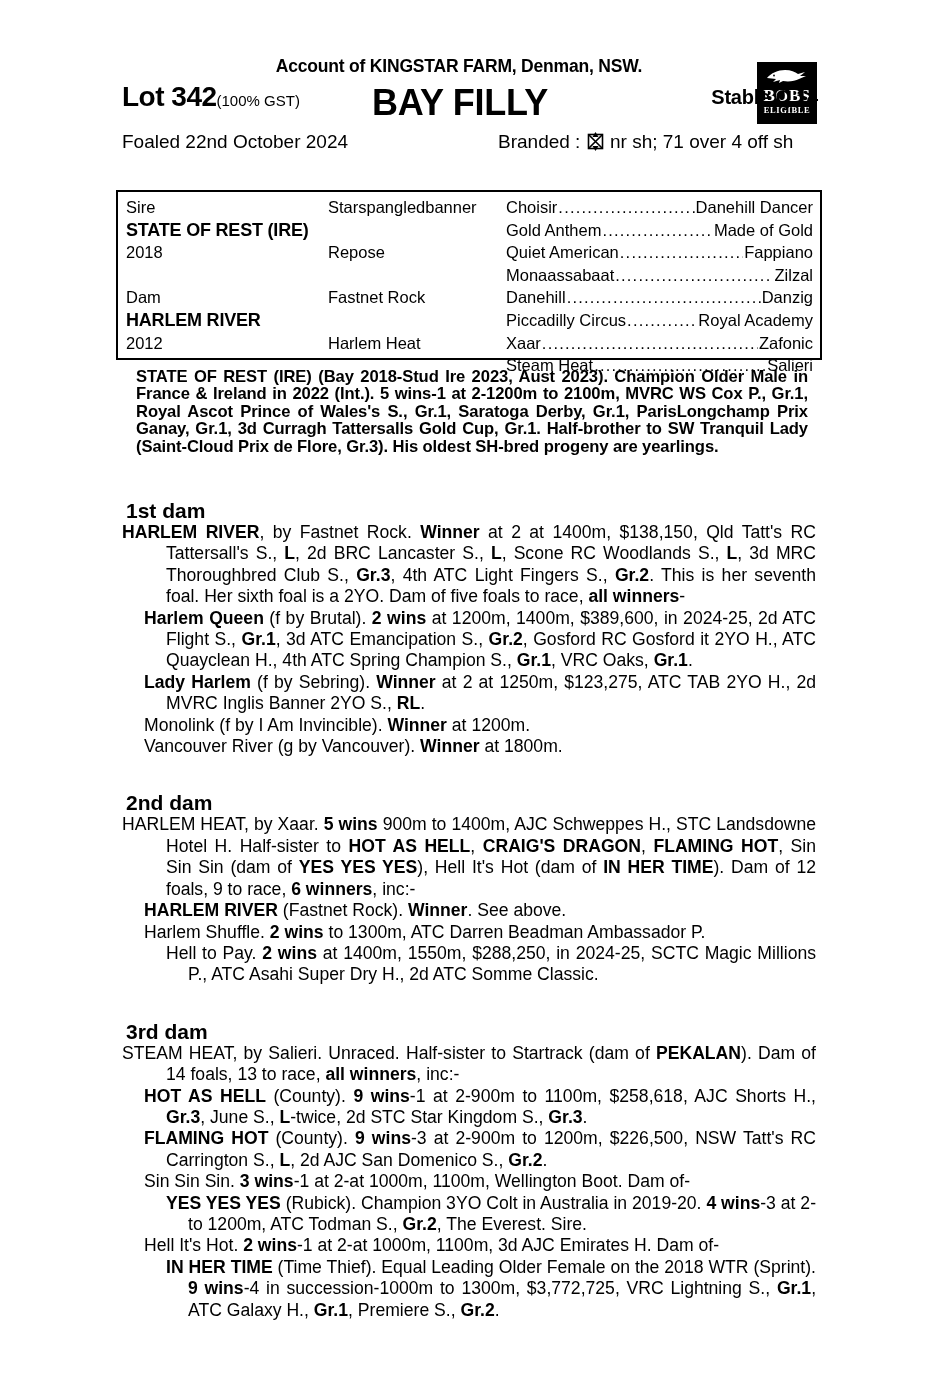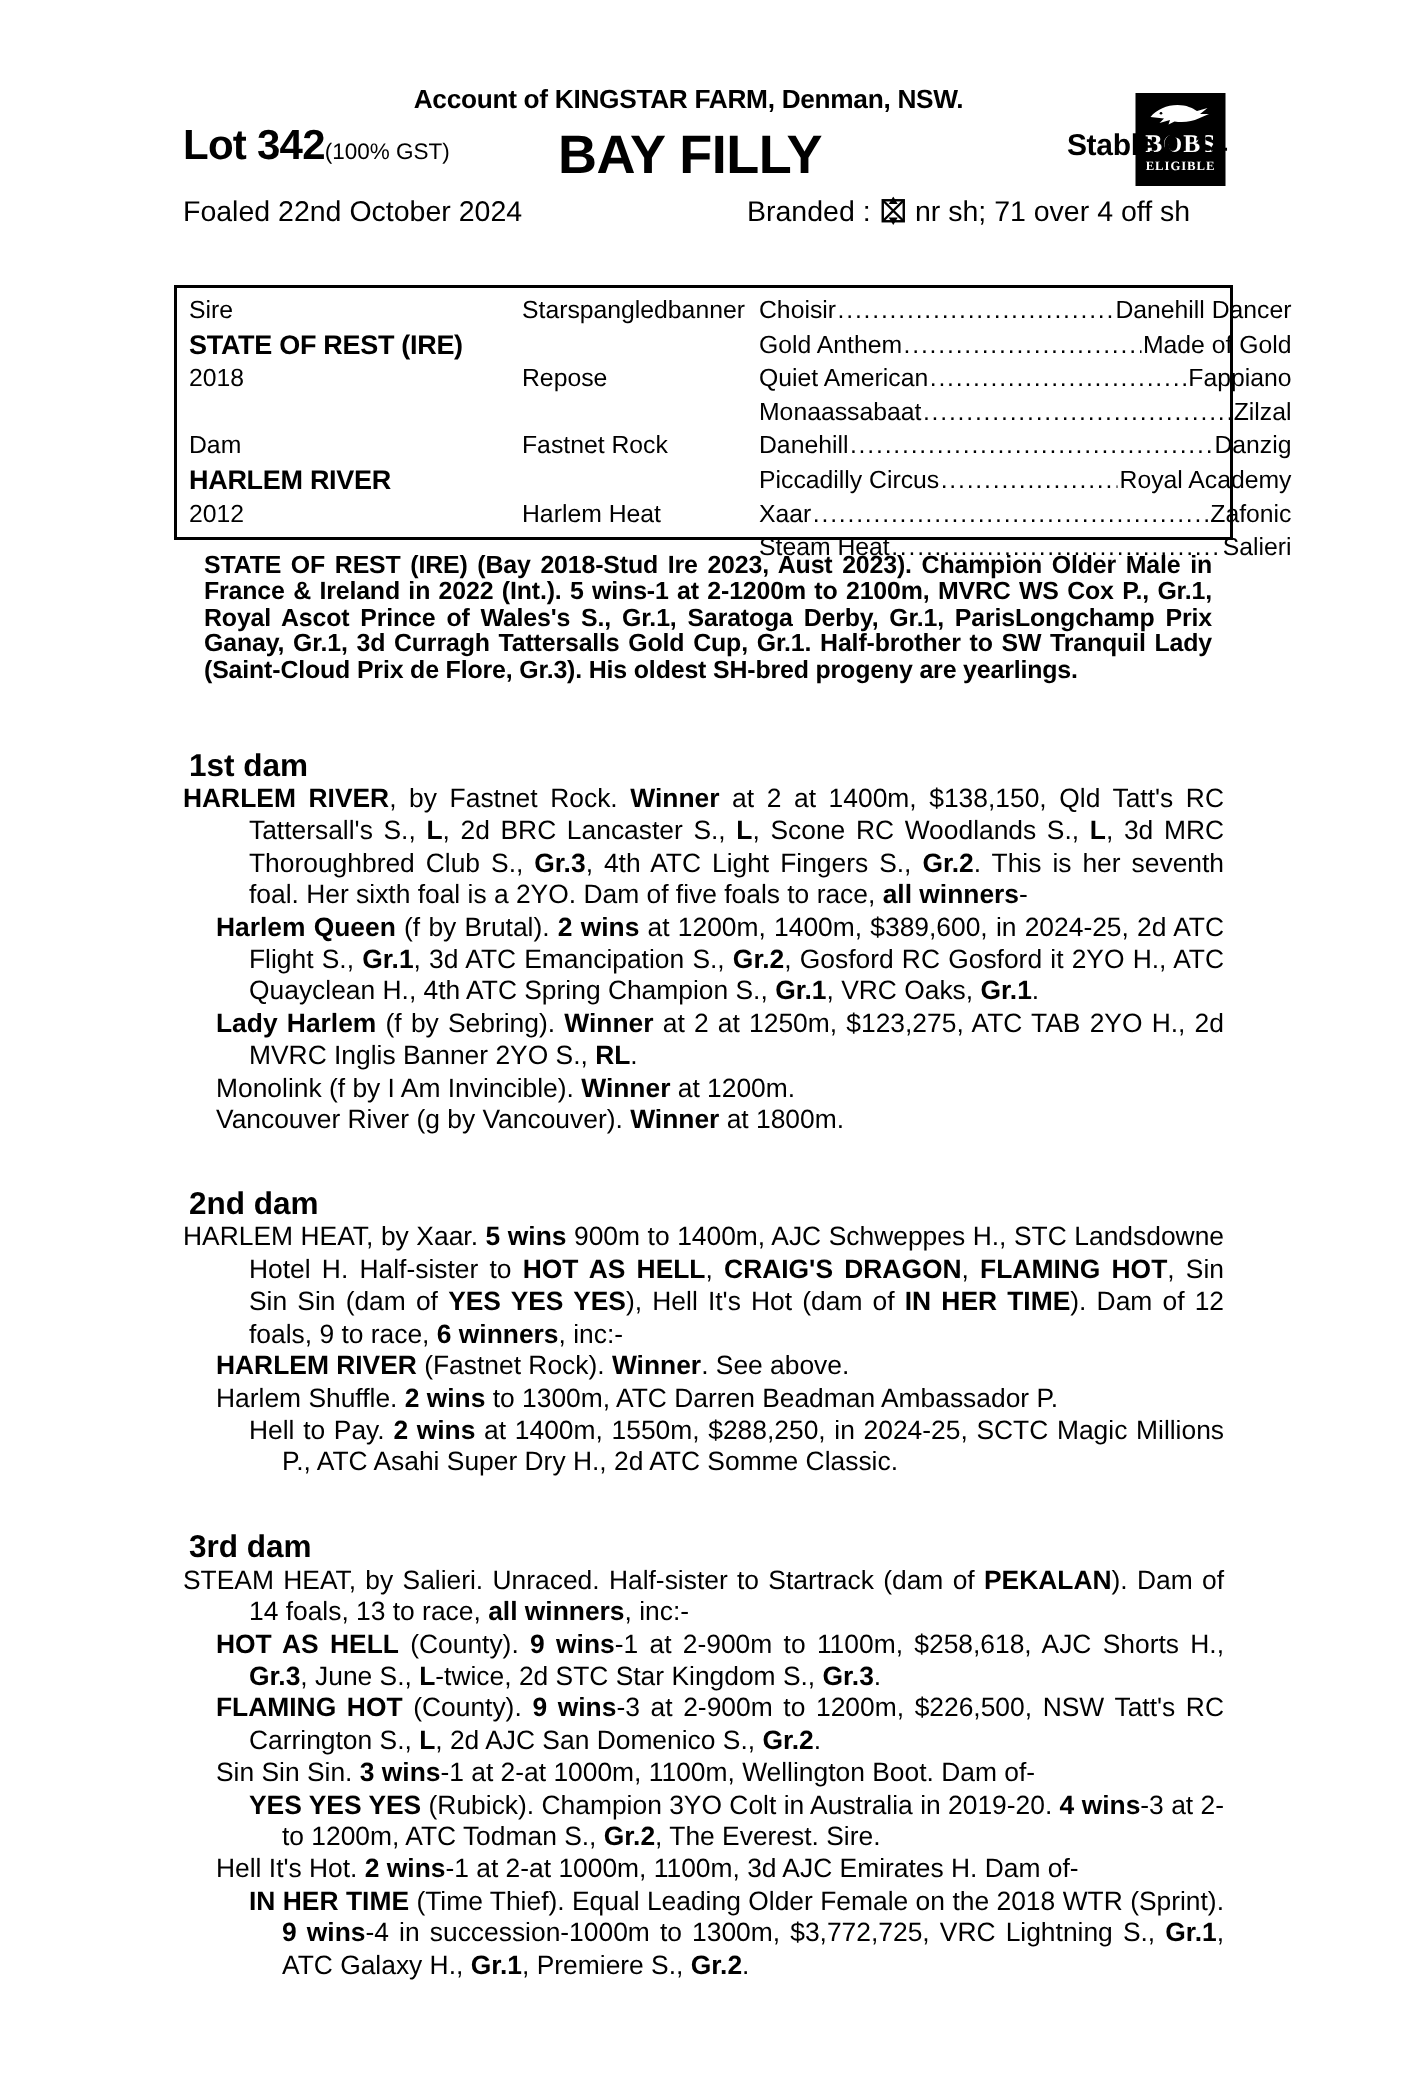--- a/index.html
+++ b/index.html
@@ -138,24 +138,23 @@
     height: 170px;
     border: 2px solid #000000;
     box-sizing: border-box;
   }
   .ped-grid {
     position: relative;
     width: 100%;
     height: 100%;
     font-size: 16.5px;
     line-height: 22.6px;
-    padding-left: 48px;
   }
   .ped-col-a { position: absolute; left: 8px;   top: 4px; width: 200px; }
-  .ped-col-b { position: absolute; left: 210px; top: 4px; width: 170px; margin-left: 20px; }
+  .ped-col-b { position: absolute; left: 210px; top: 4px; width: 170px; }
   .ped-col-c { position: absolute; left: 388px; top: 4px; right: 7px; }
 
   .ped-name-strong {
     font-weight: bold;
     font-size: 18px;
     letter-spacing: -0.2px;
   }
   .ped-row { height: 22.6px; white-space: nowrap; overflow: hidden; }
   .ped-blank { height: 22.6px; }
 

